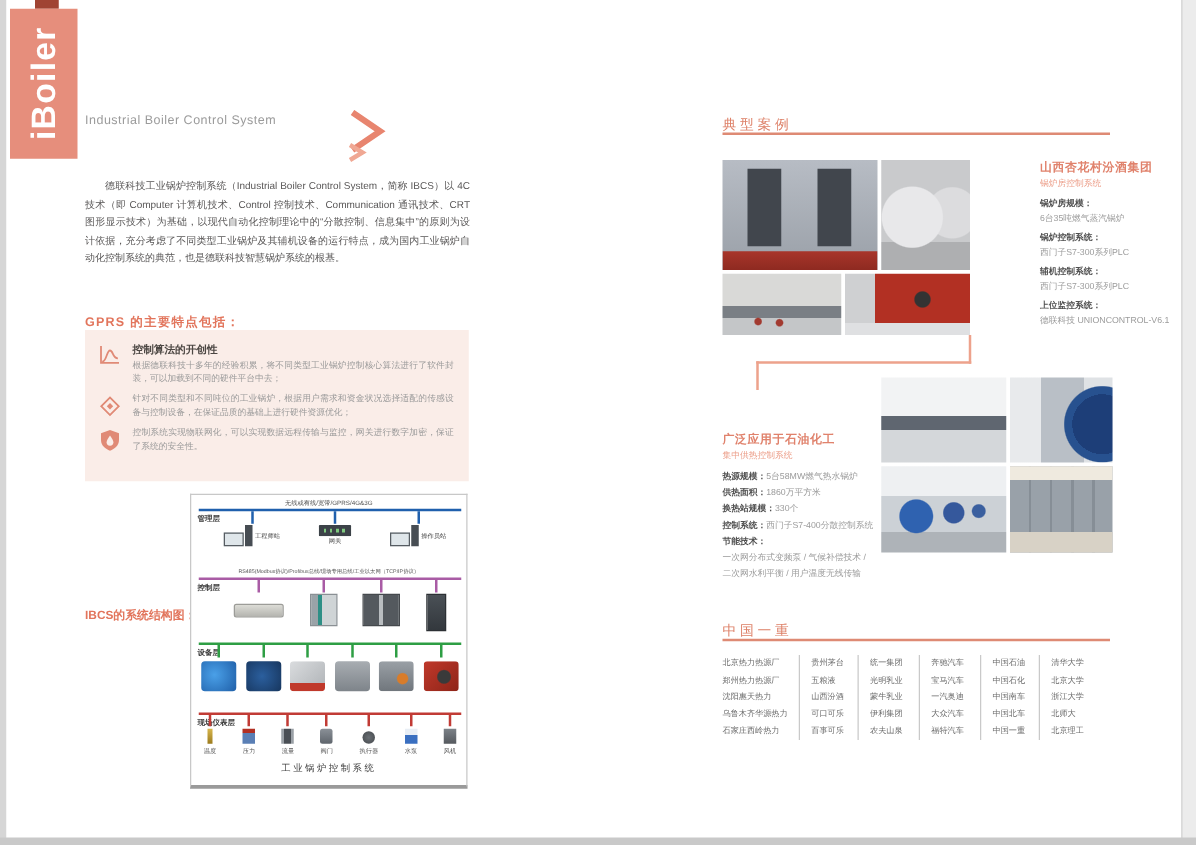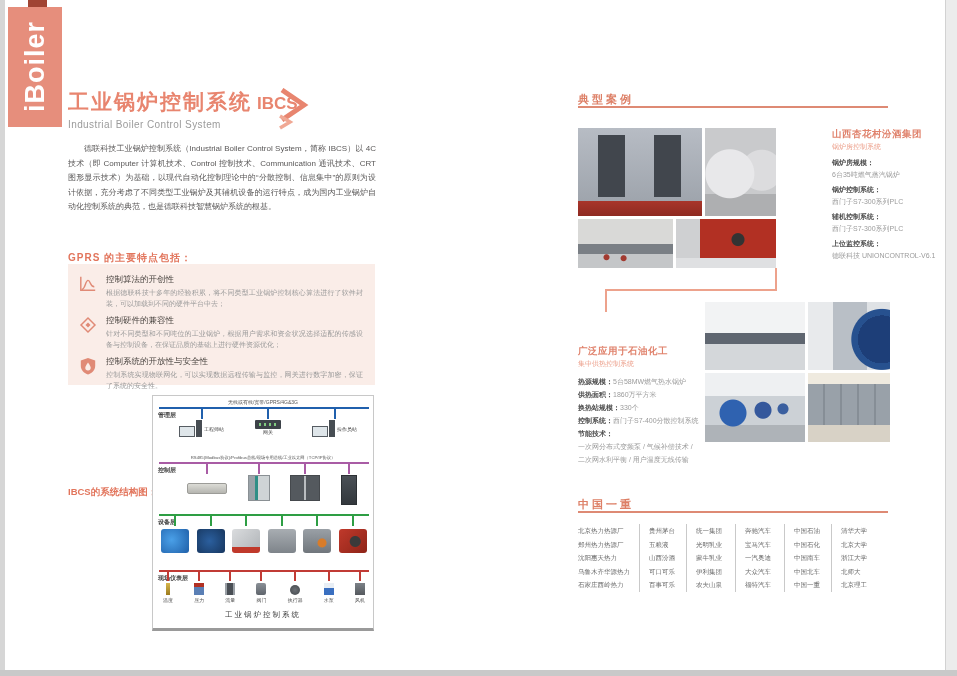--- a/index.html
+++ b/index.html
@@ -32,21 +32,21 @@
     font-size:8px; line-height:14.6px; text-align:justify; }
   .intro p { text-indent:2em; }
 
   
   .features-heading { position:absolute; left:68px; top:251px; color:#E2755C;
     font-size:10px; font-weight:bold; letter-spacing:1px; }
   .features-box { position:absolute; left:68px; top:264px; width:307px; height:121px;
     background:#FAEDE8; padding:4px 0 0 0; }
   .feature { position:relative; padding:6px 12px 0 38px; }
   .feature-icon { position:absolute; left:11px; top:7px; width:18px; height:18px; }
-  .feature-title { font-size:8.5px; font-weight:normal; color:#4c4743; margin-bottom:2px; }
+  .feature-title { font-size:8.5px; font-weight:bold; color:#4c4743; margin-bottom:2px; }
   .feature-body { font-size:7px; color:#9a9a9a; line-height:10.5px; text-align:justify; }
 
   
   .diagram-label { position:absolute; left:68px; top:486px; color:#E2755C; font-size:9.5px; font-weight:bold; }
   .diagram { position:absolute; left:152px; top:395px; width:222px; height:236px; background:#fff;
     border:1px solid #c8c8c8; border-bottom:3px solid #9a9a9a; }
   .dg-bus-label { position:absolute; top:3px; left:0; width:100%; text-align:center;
     font-size:5px; color:#555; }
   .dg-bus-label2 { position:absolute; top:58px; left:0; width:100%; text-align:center;
     font-size:5px; transform:scale(0.85); color:#555; }
@@ -92,21 +92,21 @@
   .inst3 { background:linear-gradient(90deg,#9aa0a6 0 20%,#4a4f55 20% 80%,#9aa0a6 80%); }
   .inst4 { background:linear-gradient(#8a9097,#5f656c); border-radius:2px; }
   .inst5 { background:radial-gradient(#6a6f74,#43474b); border-radius:50%; height:10px; margin-top:3px; }
   .inst6 { background:linear-gradient(0deg,#3a6fc0 0 55%,#e8eef5 55%); }
   .inst7 { background:linear-gradient(#7c8288,#55595e); }
   .inst-label { font-size:5px; color:#555; margin-top:2px; white-space:nowrap; }
   .dg-caption { position:absolute; top:214px; left:0; width:100%; text-align:center;
     font-size:7.5px; color:#3f3f3f; letter-spacing:2px; }
 
   
-  .section-heading { position:absolute; color:#DD7F66; font-size:11px; font-weight:bold; letter-spacing:3px; }
+  .section-heading { position:absolute; color:#DD7F66; font-size:11px; font-weight:normal; letter-spacing:3px; }
   .section-rule { position:absolute; width:310px; height:2px; background:#DE8A74; }
 
   .photo { position:absolute; }
   .ph-towers { left:0; top:0; width:124px; height:88px;
     background:linear-gradient(#b7bcc4,#9aa0a8); overflow:hidden; }
   .ph-towers::before { content:""; position:absolute; left:20px; top:7px; width:27px; height:62px;
     background:#41464d; box-shadow:56px 0 0 #41464d; }
   .ph-towers::after { content:""; position:absolute; left:0; bottom:0; width:100%; height:15px;
     background:linear-gradient(#a8352a,#8e2a21); }
   .ph-tanks { left:127px; top:0; width:71px; height:88px;
@@ -160,23 +160,20 @@
   <div class="edge-left"></div>
   <div class="edge-right"></div>
   <div class="edge-bottom"></div>
   <div class="corner-notch"></div>
 
   <div class="sidebar">
     <div class="sidebar-text">iBoiler</div>
   </div>
 
   <div class="title-block">
-    <div>
-      <span class="title-main">工业锅炉控制系统</span><span class="title-acon">IBCS</span>
-    </div>
     <div class="title-sub">Industrial Boiler Control System</div>
   </div>
   <svg class="chevrons" viewBox="0 0 34 42">
     <polyline points="6,2 28,17 6,32" fill="none" stroke="#E8856F" stroke-width="5"></polyline>
     <polyline points="4,28 14,34 4,40" fill="none" stroke="#F0A894" stroke-width="3.5"></polyline>
   </svg>
 
   <div class="intro">
     <p>德联科技工业锅炉控制系统（Industrial Boiler Control System，简称 IBCS）以 4C 技术（即 Computer 计算机技术、Control 控制技术、Communication 通讯技术、CRT 图形显示技术）为基础，以现代自动化控制理论中的“分散控制、信息集中”的原则为设计依据，充分考虑了不同类型工业锅炉及其辅机设备的运行特点，成为国内工业锅炉自动化控制系统的典范，也是德联科技智慧锅炉系统的根基。</p>
   </div>
@@ -189,29 +186,27 @@
         <path d="M3 16 C7 16 7 6 10 6 C13 6 12 13 17 13" fill="none" stroke="#E08A76" stroke-width="1.6"></path>
       </svg>
       <div class="feature-title">控制算法的开创性</div>
       <div class="feature-body">根据德联科技十多年的经验积累，将不同类型工业锅炉控制核心算法进行了软件封装，可以加载到不同的硬件平台中去；</div>
     </div>
     <div class="feature">
       <svg class="feature-icon" viewBox="0 0 20 20">
         <rect x="4.5" y="4.5" width="11" height="11" fill="none" stroke="#E08A76" stroke-width="1.6" transform="rotate(45 10 10)"></rect>
         <rect x="8" y="8" width="4" height="4" fill="#E08A76" transform="rotate(45 10 10)"></rect>
       </svg>
-      <div class="feature-title">控制硬件的兼容性</div>
       <div class="feature-body">针对不同类型和不同吨位的工业锅炉，根据用户需求和资金状况选择适配的传感设备与控制设备，在保证品质的基础上进行硬件资源优化；</div>
     </div>
     <div class="feature">
       <svg class="feature-icon" viewBox="0 0 20 20">
         <path d="M10 1 L18 4 V10 C18 15 14 18 10 19.5 C6 18 2 15 2 10 V4 Z" fill="#E08A76"></path>
         <path d="M10 6 C12 9 13 10.5 13 12 a3 3 0 0 1 -6 0 C7 10.5 8 9 10 6 Z" fill="#FAEDE8"></path>
       </svg>
-      <div class="feature-title">控制系统的开放性与安全性</div>
       <div class="feature-body">控制系统实现物联网化，可以实现数据远程传输与监控，网关进行数字加密，保证了系统的安全性。</div>
     </div>
   </div>
 
   <div class="diagram-label">IBCS的系统结构图：</div>
   <div class="diagram">
     <div class="dg-bus-label">无线或有线/宽带/GPRS/4G&amp;3G</div>
     <div class="dg-line blue"></div>
     <div class="dg-layer" style="top:15px">管理层</div>
 

